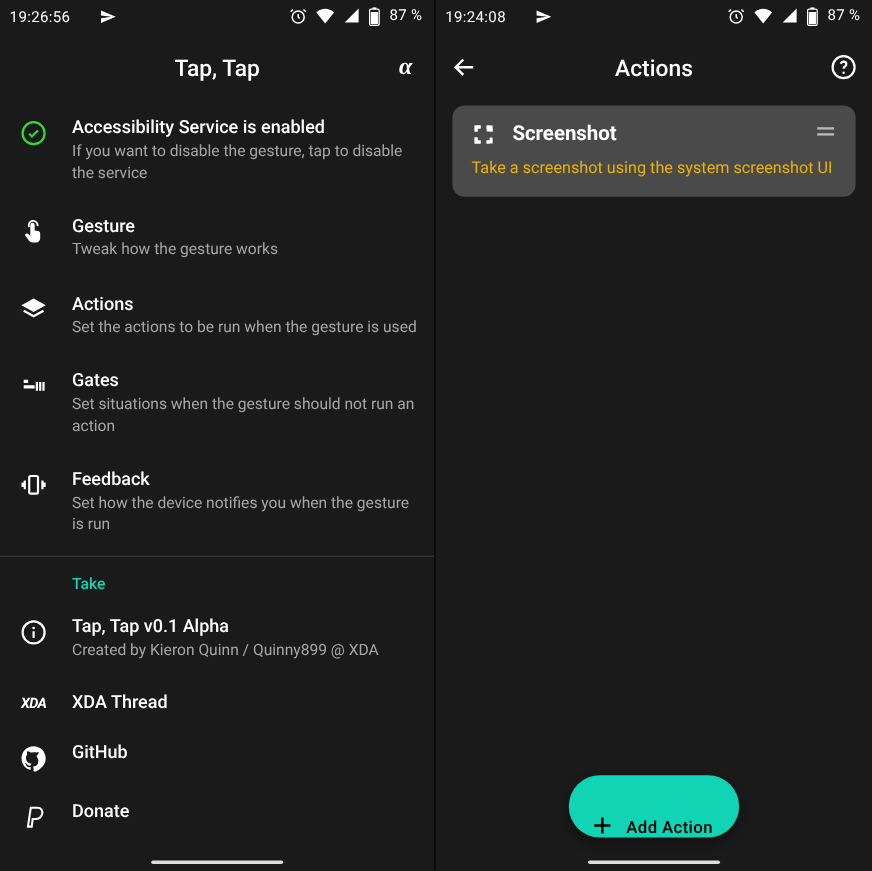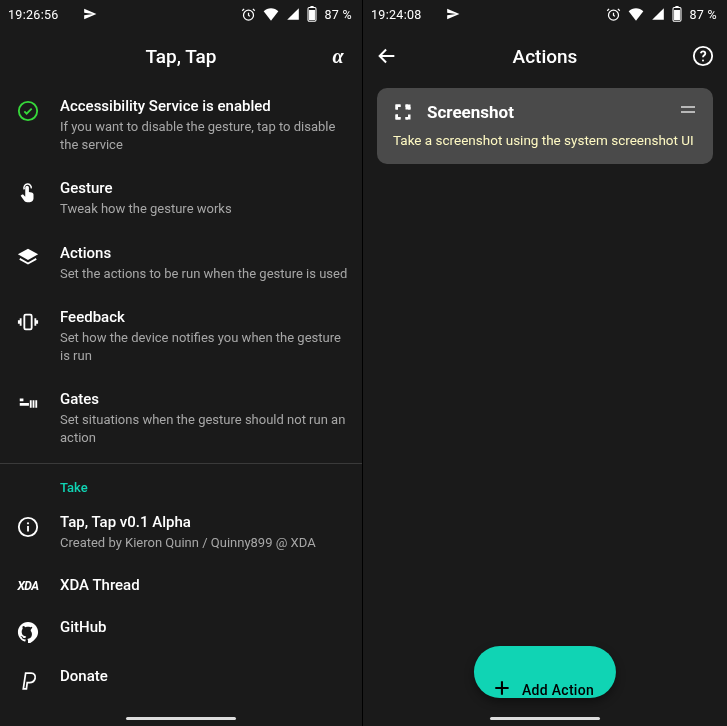--- a/index.html
+++ b/index.html
@@ -28,21 +28,21 @@
   .statusbar {
     height: 28px;
     display: flex;
     align-items: center;
     justify-content: space-between;
     padding: 0 10px 0 8px;
     font-size: 12.5px;
     letter-spacing: .3px;
   }
   .sb-left { display: flex; align-items: center; gap: 24px; }
-  .sb-right { display: flex; align-items: center; gap: 7px; }
+  .sb-right { display: flex; gap: 7px; }
   .sb-right svg, .sb-left svg { display: block; }
 
   .appbar {
     height: 56px;
     display: flex;
     align-items: center;
     position: relative;
   }
   .appbar .title {
     position: absolute;
@@ -66,21 +66,21 @@
 
   .card {
     background: var(--card);
     border-radius:10px;
     margin: 4px 14px;
     padding: 14px 16px 16px;
     position:relative;
   }
   .card-head { display:flex; align-items:center; gap:14px; }
   .card-title { font-size:17px; font-weight:700; }
-  .card-sub { font-size:13.5px; color:#fef9c3; margin-top:10px; }
+  .card-sub { font-size:13.5px; color:#eab308; margin-top:10px; }
   .drag { position:absolute; right:18px; top:18px; display:flex; flex-direction:column; gap:3px; }
   .drag span{ width:14px; height:2px; background:#b8b8b8; display:block;}
 
   .fab {
     position:absolute;
     left:50%; transform:translateX(-50%);
     bottom:28px;
     background: var(--teal);
     color:#000;
     border-radius:30px;
@@ -175,40 +175,40 @@
             </svg>
         </div>
         <div class="textcell">
           <div class="ttitle">Actions</div>
           <div class="tsub">Set the actions to be run when the gesture is used</div>
         </div>
       </div>
 
       <div class="row">
         <div class="iconcell">
+          <svg width="22" height="22" viewBox="0 0 24 24" fill="#fff">
+              <path d="M3 6h4v3H3zM3 11h10v3H3zM14 8h2v8h-2zM17 8h2v8h-2zM20 8h2v8h-2z"></path>
+            </svg>
+        </div>
+        <div class="textcell">
+          <div class="ttitle">Gates</div>
+          <div class="tsub">Set situations when the gesture should not run an action</div>
+        </div>
+      </div>
+
+      <div class="row">
+        <div class="iconcell">
           <svg width="22" height="22" viewBox="0 0 24 24" fill="none" stroke="#fff" stroke-width="2">
               <rect x="8" y="4" width="8" height="16" rx="1.5"></rect>
               <path d="M4 8v8M2 10v4M20 8v8M22 10v4"></path>
             </svg>
         </div>
         <div class="textcell">
           <div class="ttitle">Feedback</div>
           <div class="tsub">Set how the device notifies you when the gesture is run</div>
-        </div>
-      </div>
-
-      <div class="row">
-        <div class="iconcell">
-          <svg width="22" height="22" viewBox="0 0 24 24" fill="#fff">
-              <path d="M3 6h4v3H3zM3 11h10v3H3zM14 8h2v8h-2zM17 8h2v8h-2zM20 8h2v8h-2z"></path>
-            </svg>
-        </div>
-        <div class="textcell">
-          <div class="ttitle">Gates</div>
-          <div class="tsub">Set situations when the gesture should not run an action</div>
         </div>
       </div>
 
       <div class="divider"></div>
       <div class="section-label">Take</div>
 
       <div class="row tight">
         <div class="iconcell">
           <svg width="22" height="22" viewBox="0 0 24 24" fill="none" stroke="#fff" stroke-width="2">
               <circle cx="12" cy="12" r="10"></circle>

